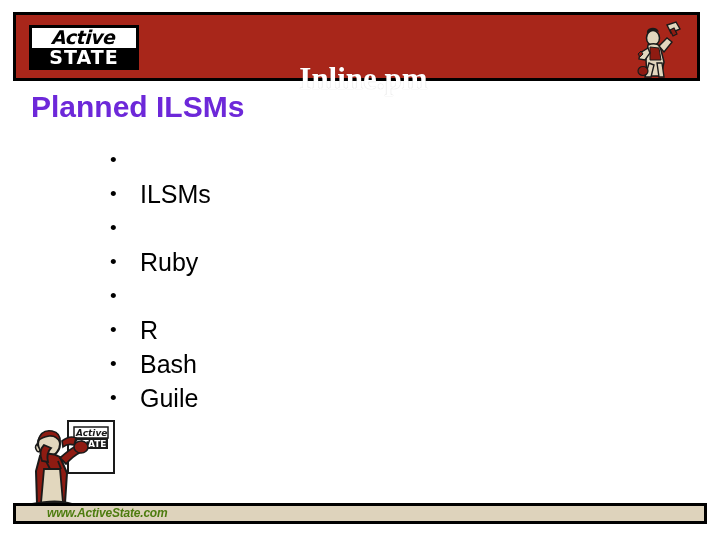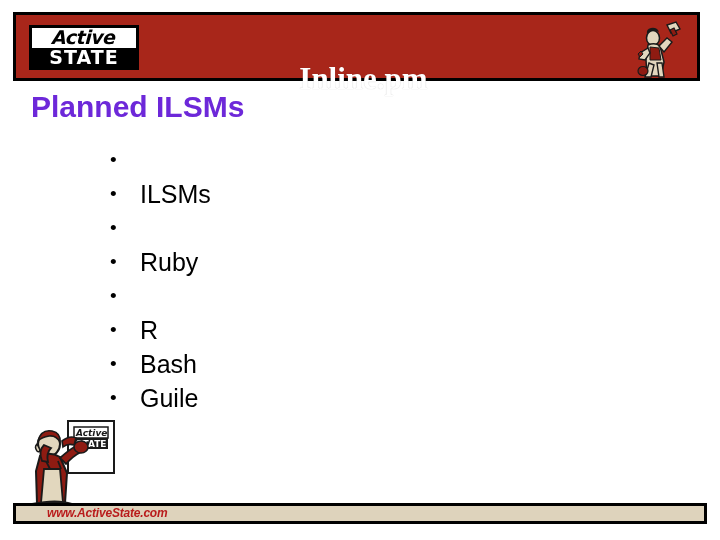--- a/index.html
+++ b/index.html
@@ -151,21 +151,21 @@
   }
   #footer-url {
     position: absolute;
     left: 47px;
     top: 505px;
     font-family: "Liberation Sans", sans-serif;
     font-style: italic;
     font-weight: bold;
     font-size: 12px;
     line-height: 17px;
-    color: #b91c1c;
+    color: #4d7c0f;
     letter-spacing: -0.2px;
     white-space: nowrap;
   }
 
   
   #footer-worker {
     position: absolute;
     left: 18px;
     top: 417px;
     width: 112px;

